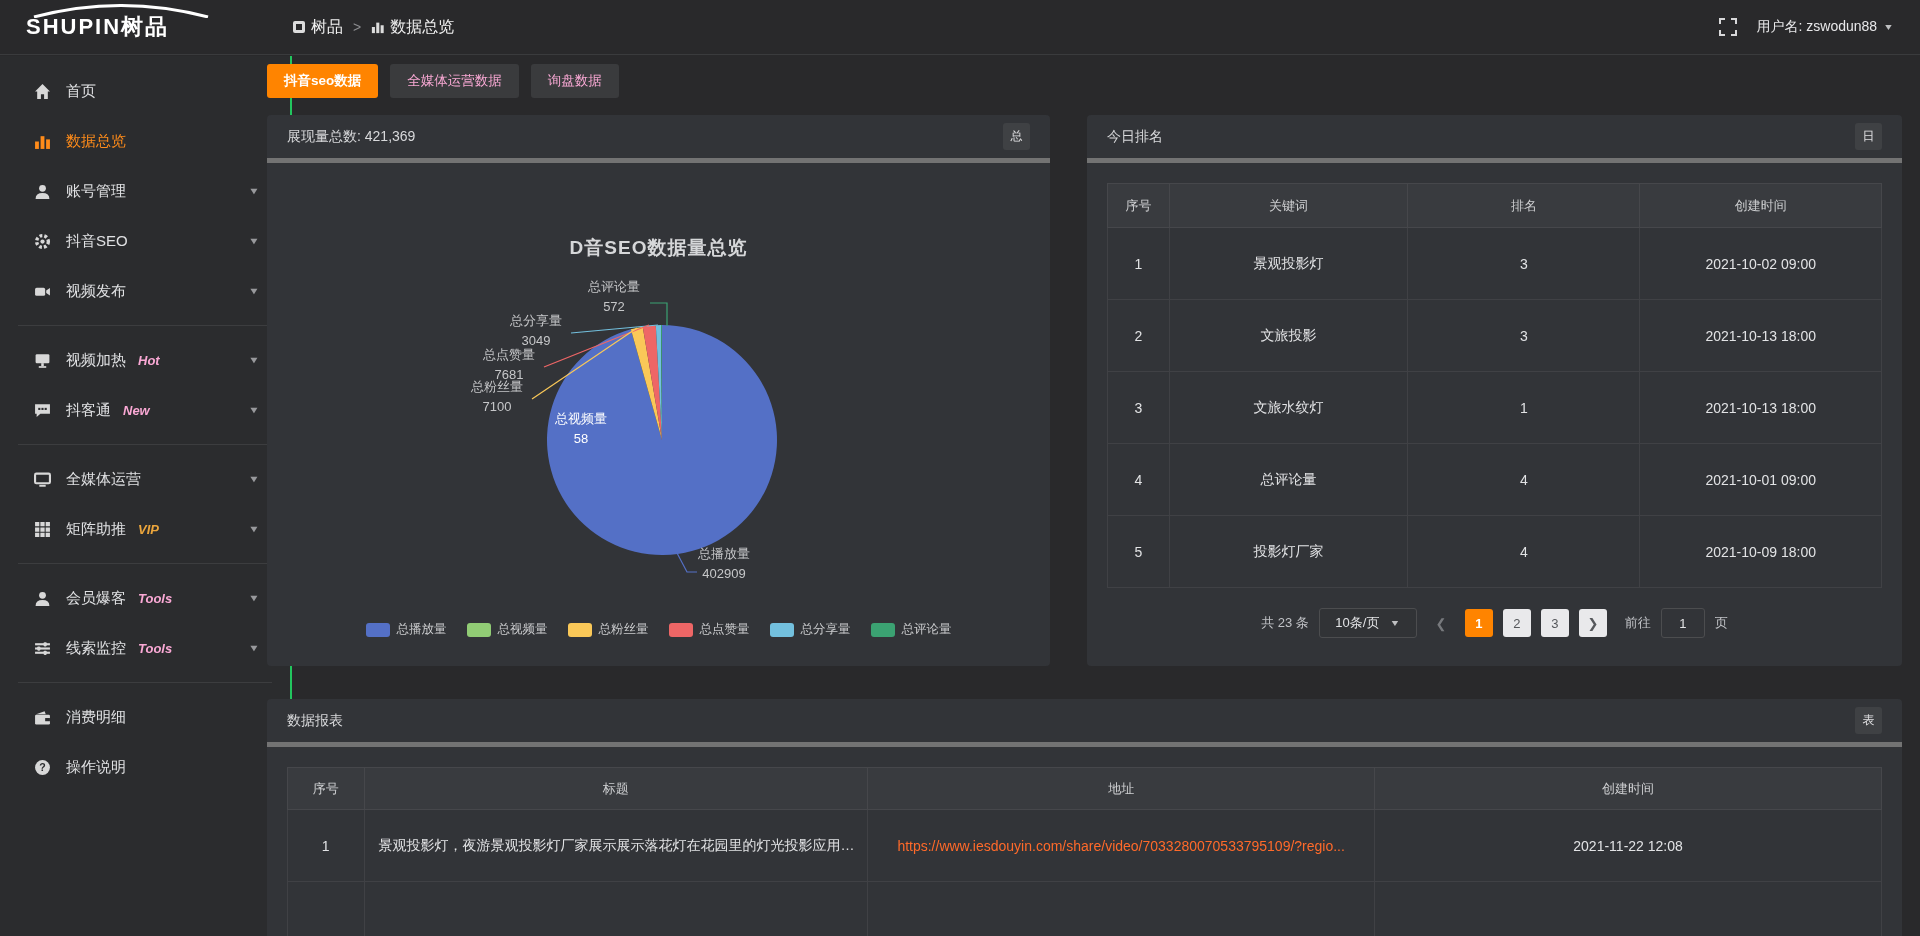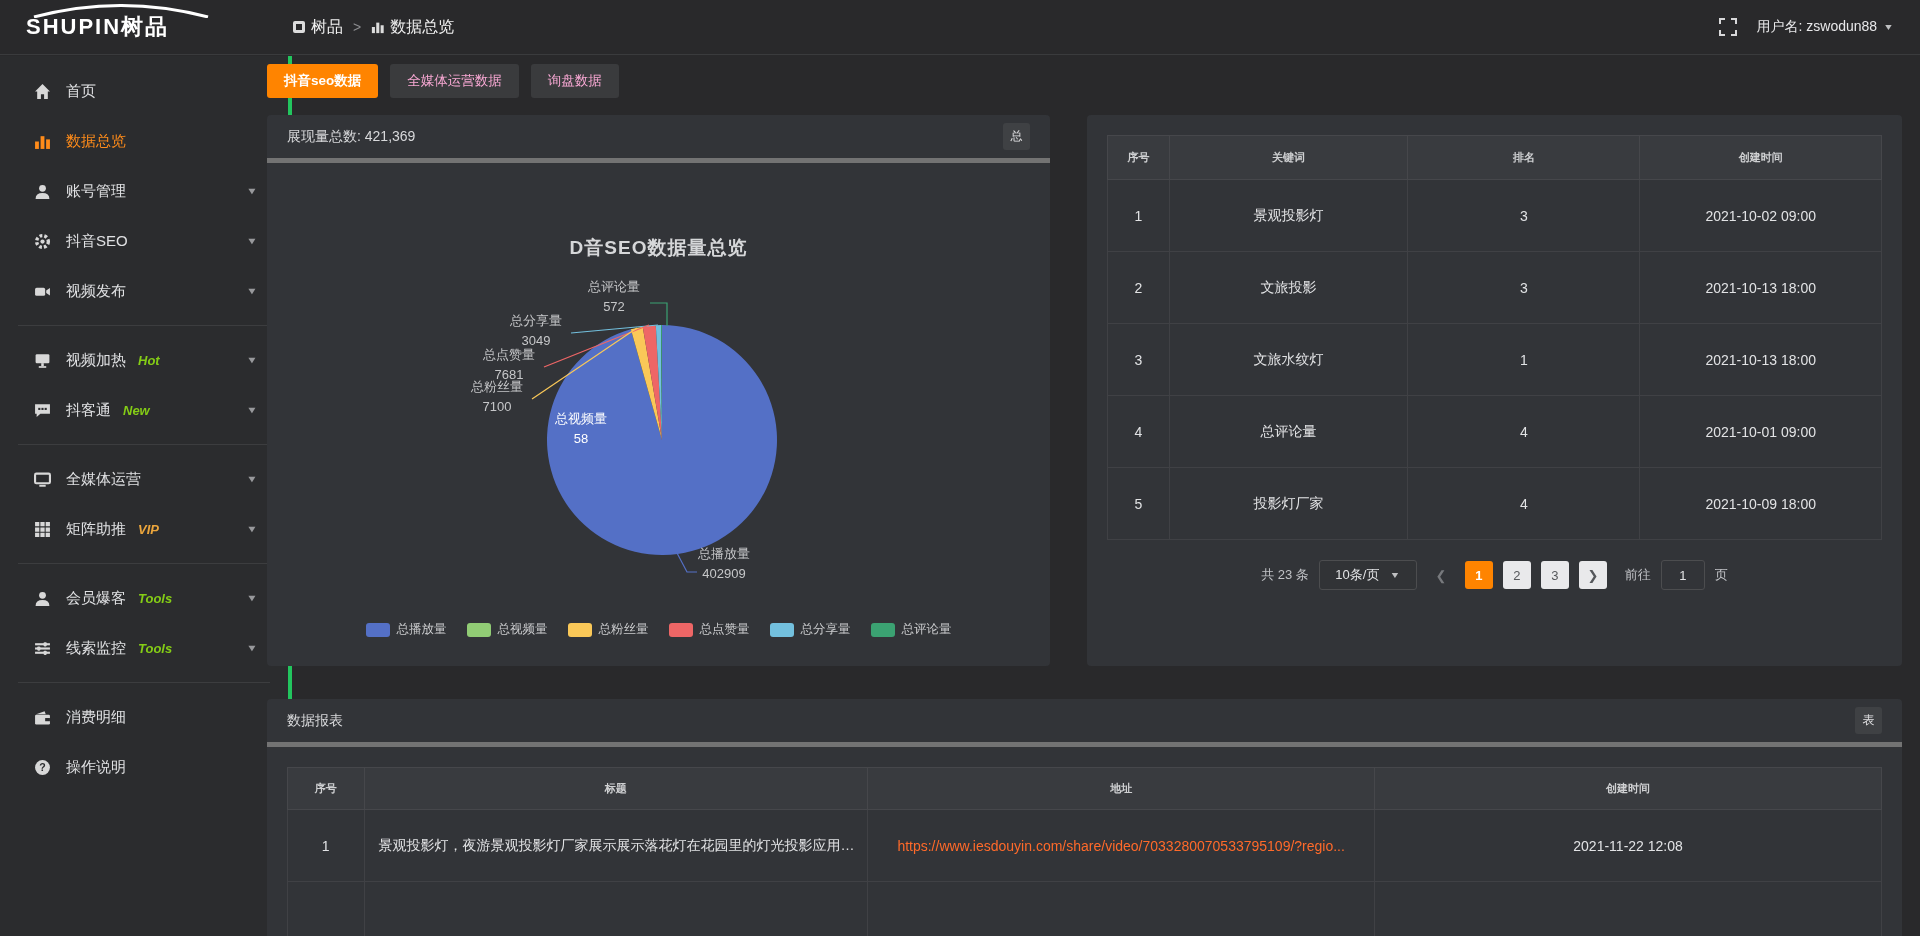--- a/index.html
+++ b/index.html
@@ -17,27 +17,27 @@
   .breadcrumb { display:flex; align-items:center; gap:8px; padding-left:32px; font-size:16px; color:#f0f0f0; }
   .bc-sep { color:#8c8d90; font-size:14px; padding:0 2px; }
   .bc-item { display:flex; align-items:center; gap:5px; cursor:pointer; }
   .topbar-right { margin-left:auto; display:flex; align-items:center; gap:20px; padding-right:26px; }
   .fs-icon { width:18px; height:18px; cursor:pointer; }
   .user-entry { display:flex; align-items:center; gap:6px; font-size:14px; color:#e8e8ea; cursor:pointer; }
   .chev-down { font-size:11px; color:#bfc0c2; transform:scaleY(.8); }
 
   
   .sidebar { position:absolute; left:0; top:56px; bottom:0; width:292px; background:#2b2c2e;
-    border-right:4px solid #22c55e; padding-top:10px; }
+    border-right:2px solid #22c55e; padding-top:10px; }
   .s-item { height:50px; display:flex; align-items:center; padding:0 30px 0 34px; cursor:pointer;
     font-size:15px; color:#e0e1e3; position:relative; }
   .s-item .s-icon { width:17px; height:17px; margin-right:15px; color:#d8d8d8; flex:none; }
   .s-item.active { color:#ff8c1a; }
   .s-item.active .s-icon { color:#ff8c1a; }
-  .s-badge { margin-left:12px; font-size:13px; font-weight:bold; font-style:italic; color:#84cc16; }
+  .s-badge { margin-left:12px; font-size:13px; font-weight:bold; font-style:italic; color:#f9a8d4; }
   .s-badge.vip { color:#eca63c; }
   .s-chev { margin-left:auto; color:#98999c; font-size:12px; transform:scaleY(.75); }
   .s-div { height:1px; background:#3c3d3f; margin:9px 18px 9px 18px; }
 
   
   .main { position:absolute; left:260px; top:56px; right:0; bottom:0; padding:8px 18px 0 7px; }
   .tabs { display:flex; gap:12px; margin-bottom:17px; }
   .tab-btn { height:34px; padding:0 17px; border-radius:3px; background:#3a3b3d; color:#f9a8d4;
     font-size:13.5px; display:flex; align-items:center; cursor:pointer; border:none; font-family:inherit; }
   .tab-btn.active { background:#ff8400; color:#fff; font-weight:bold; }
@@ -64,21 +64,21 @@
   .co-5 { left:292px; top:114px; }
   .legend { position:absolute; left:0; top:458px; width:100%; display:flex; justify-content:center; gap:20px; }
   .legend-item { display:flex; align-items:center; gap:7px; cursor:pointer; }
   .legend-sw { width:24px; height:14px; border-radius:3px; }
   .legend-lb { font-size:12.5px; color:#cccdcf; }
 
   .rank-panel { width:815px; height:551px; display:flex; flex-direction:column; }
 
   table { border-collapse:collapse; table-layout:fixed; }
   .dk-table { margin:20px 20px 0 20px; width:calc(100% - 40px); border:1px solid #46474b; }
-  .dk-table th { background:#393b3f; height:44px; font-size:11px; font-weight:700; color:#cfd0d2;
+  .dk-table th { background:#393b3f; height:44px; font-size:13px; font-weight:400; color:#cfd0d2;
     border:1px solid #46474b; text-align:center; }
   .dk-table td { height:72px; font-size:14px; color:#e2e3e5; border:1px solid #404145;
     text-align:center; padding:0 10px; overflow:hidden; white-space:nowrap; text-overflow:ellipsis; }
   .report-table th { height:42px; }
   .report-table td { height:72px; }
   td.title-cell { text-align:left; padding-left:14px; }
   a.url-link { color:#ff6a2a; text-decoration:none; }
 
   .pagination { display:flex; align-items:center; justify-content:center; gap:10px; margin-top:20px; font-size:13px; color:#c0c2c6; }
   .pg-select { width:98px; height:30px; border:1px solid #4c4d4f; border-radius:3px; display:flex;
@@ -335,20 +335,24 @@
             </div>
             <div class="legend-item">
               <span class="legend-sw" style="background: rgb(59, 162, 114);"></span>
               <span class="legend-lb">总评论量</span>
             </div>
           </div>
       </div>
     </div>
 
     <div class="panel rank-panel">
+      <div class="panel-head">
+        <span>今日排名</span>
+        <button class="corner-btn">日</button>
+      </div>
       <table class="dk-table rank-table">
         <colgroup>
             <col class="r-idx">
             <col class="r-kw">
             <col class="r-rank">
             <col class="r-time">
           </colgroup>
         <thead>
           <tr>
             <th>序号</th>

